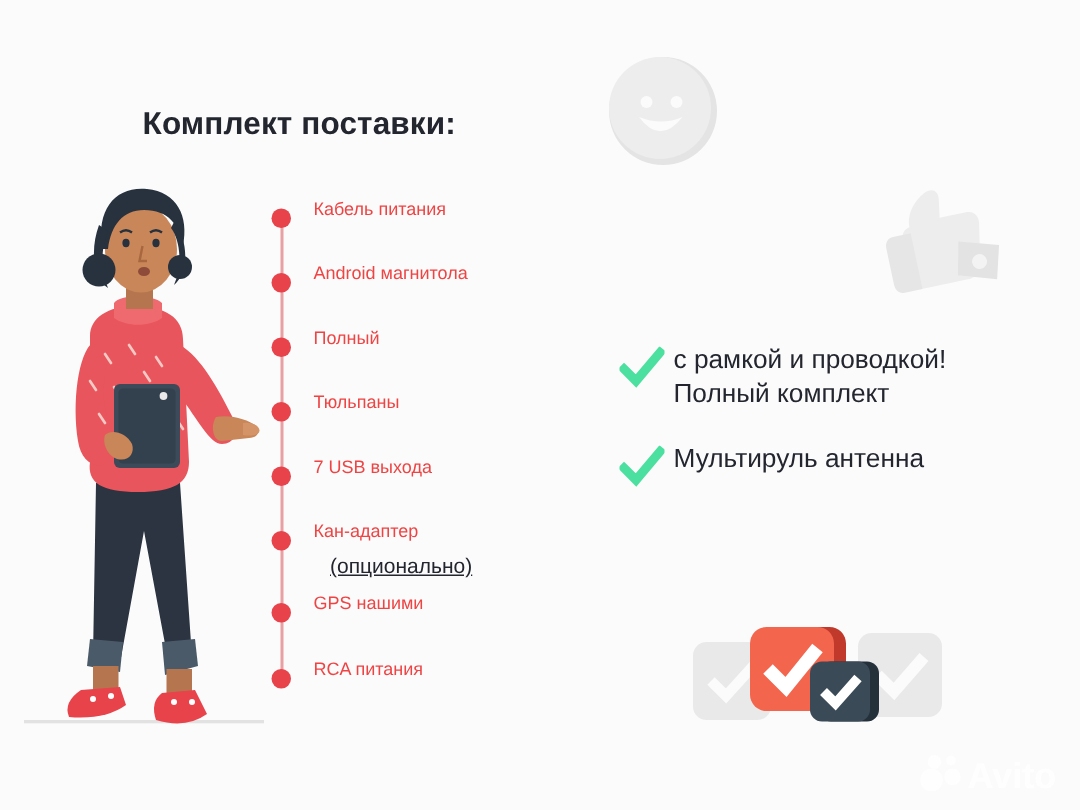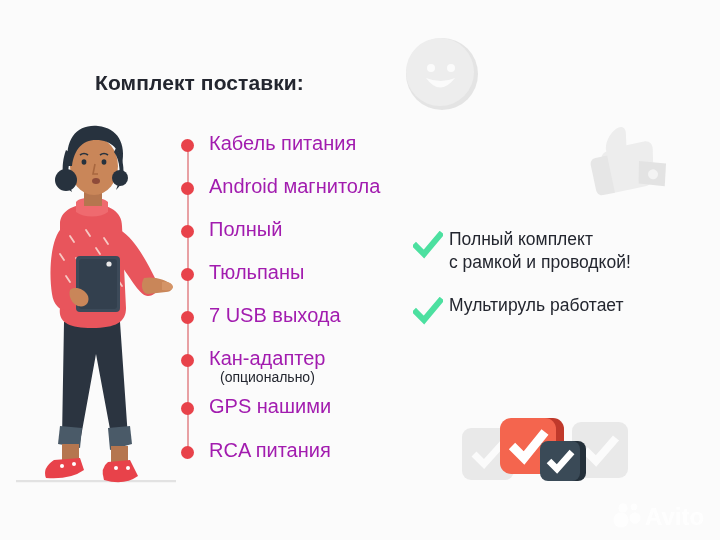--- a/index.html
+++ b/index.html
@@ -76,31 +76,32 @@
     top: 4px;
     width: 13px;
     height: 13px;
     border-radius: 50%;
     background: #e8424a;
   }
   .t-label {
     position: absolute;
     left: 31px;
     top: -3px;
-    font-size: 20px;
-    color: #a21caf;
+    font-size: 12px;
+    color: #ef4444;
     white-space: nowrap;
   }
   .t-sub {
     position: absolute;
     left: 42px;
     top: 19px;
     font-size: 14px;
     color: #23262f;
     white-space: nowrap;
+    text-decoration: underline;
   }
 
   
   .benefit {
     position: absolute;
   }
   .benefit .check {
     position: absolute;
     left: 0;
     top: 0;
@@ -307,33 +308,33 @@
     </div>
   </div>
 
   <div class="benefit" id="benefit-1">
     <span class="check">
       <svg viewBox="0 0 30 30" width="30" height="30">
         <path d="M3 15 L11 23 L27 4" stroke="#4ce0a0" stroke-width="6" fill="none" stroke-linecap="square" stroke-linejoin="miter"></path>
       </svg>
     </span>
     <span class="btext">
+      <div>с рамкой и проводкой!</div>
       <div>Полный комплект</div>
-      <div>с рамкой и проводкой!</div>
     </span>
   </div>
 
   <div class="benefit" id="benefit-2">
     <span class="check">
       <svg viewBox="0 0 30 30" width="30" height="30">
         <path d="M3 15 L11 23 L27 4" stroke="#4ce0a0" stroke-width="6" fill="none" stroke-linecap="square" stroke-linejoin="miter"></path>
       </svg>
     </span>
     <span class="btext">
-      <div>Мультируль работает</div>
+      <div>Мультируль антенна</div>
     </span>
   </div>
 
   <div class="cbox-cluster">
     <div class="cbox cb-gray-left">
       <svg viewBox="0 0 52 52" width="52" height="52">
         <path d="M12 26 L22 36 L41 15" stroke="#fbfbfb" stroke-width="7" fill="none" stroke-linecap="butt" stroke-linejoin="miter"></path>
       </svg>
     </div>
     <div class="cbox cb-gray-right">

